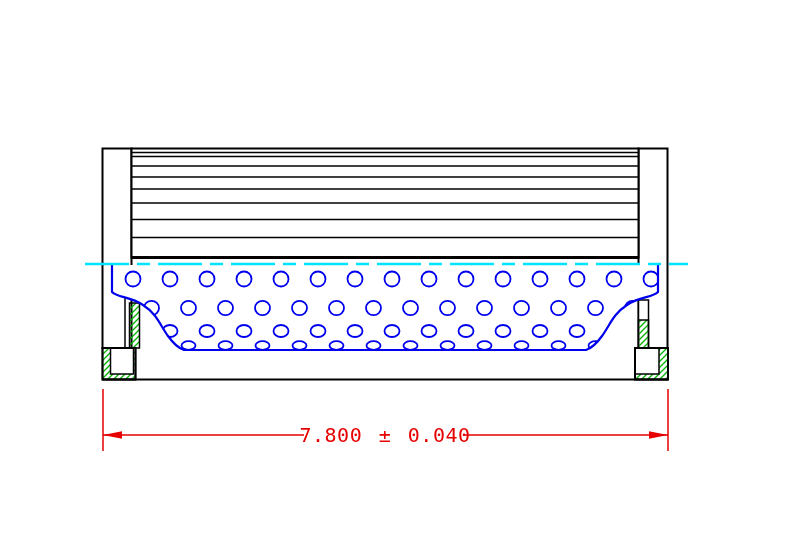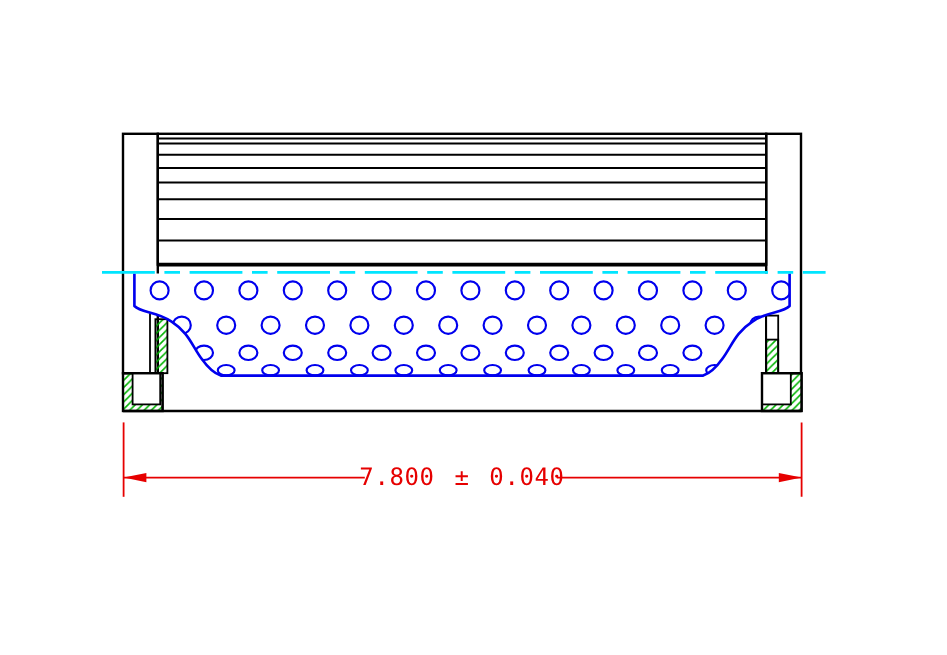--- a/index.html
+++ b/index.html
@@ -1,20 +1,20 @@
 <!DOCTYPE html>
 <html style="--outline: #000000; --core: #0000ee; --centerline: #00e5ff; --dimension: #e60000; --hatch: #00b400; --background: #ffffff;"><head>
 <meta charset="utf-8">
 <style>
   :root{
     --outline:#000000; --core:#0000ee; --centerline:#00e5ff;
     --dimension:#e60000; --hatch:#00b400; --background:#ffffff;
   }
   html,body{margin:0;padding:0;background:var(--background);}
-  .canvas{width:789px;height:481px;background:var(--background);overflow:hidden;}
+  .canvas{width:789px;height:481px;background:var(--background);overflow:hidden;margin-top:37px;}
   svg{display:block;}
   .blk{stroke:var(--outline);fill:#fff;stroke-width:2;}
   .blk-line{stroke:var(--outline);stroke-width:2;fill:none;}
   .blk-thin{stroke:var(--outline);stroke-width:1.5;fill:none;}
   .thick{stroke-width:3;}
   .pleats line{stroke:var(--outline);stroke-width:1.7;}
   .hatchfill{fill:url(#hatchPat);stroke:var(--outline);stroke-width:1.5;}
   .whitefill{fill:#fff;stroke:var(--outline);stroke-width:1.5;}
   .core-outline{fill:#fff;stroke:var(--core);stroke-width:2.2;stroke-linejoin:round;}
   .holes ellipse{fill:none;stroke:var(--core);stroke-width:1.8;}

